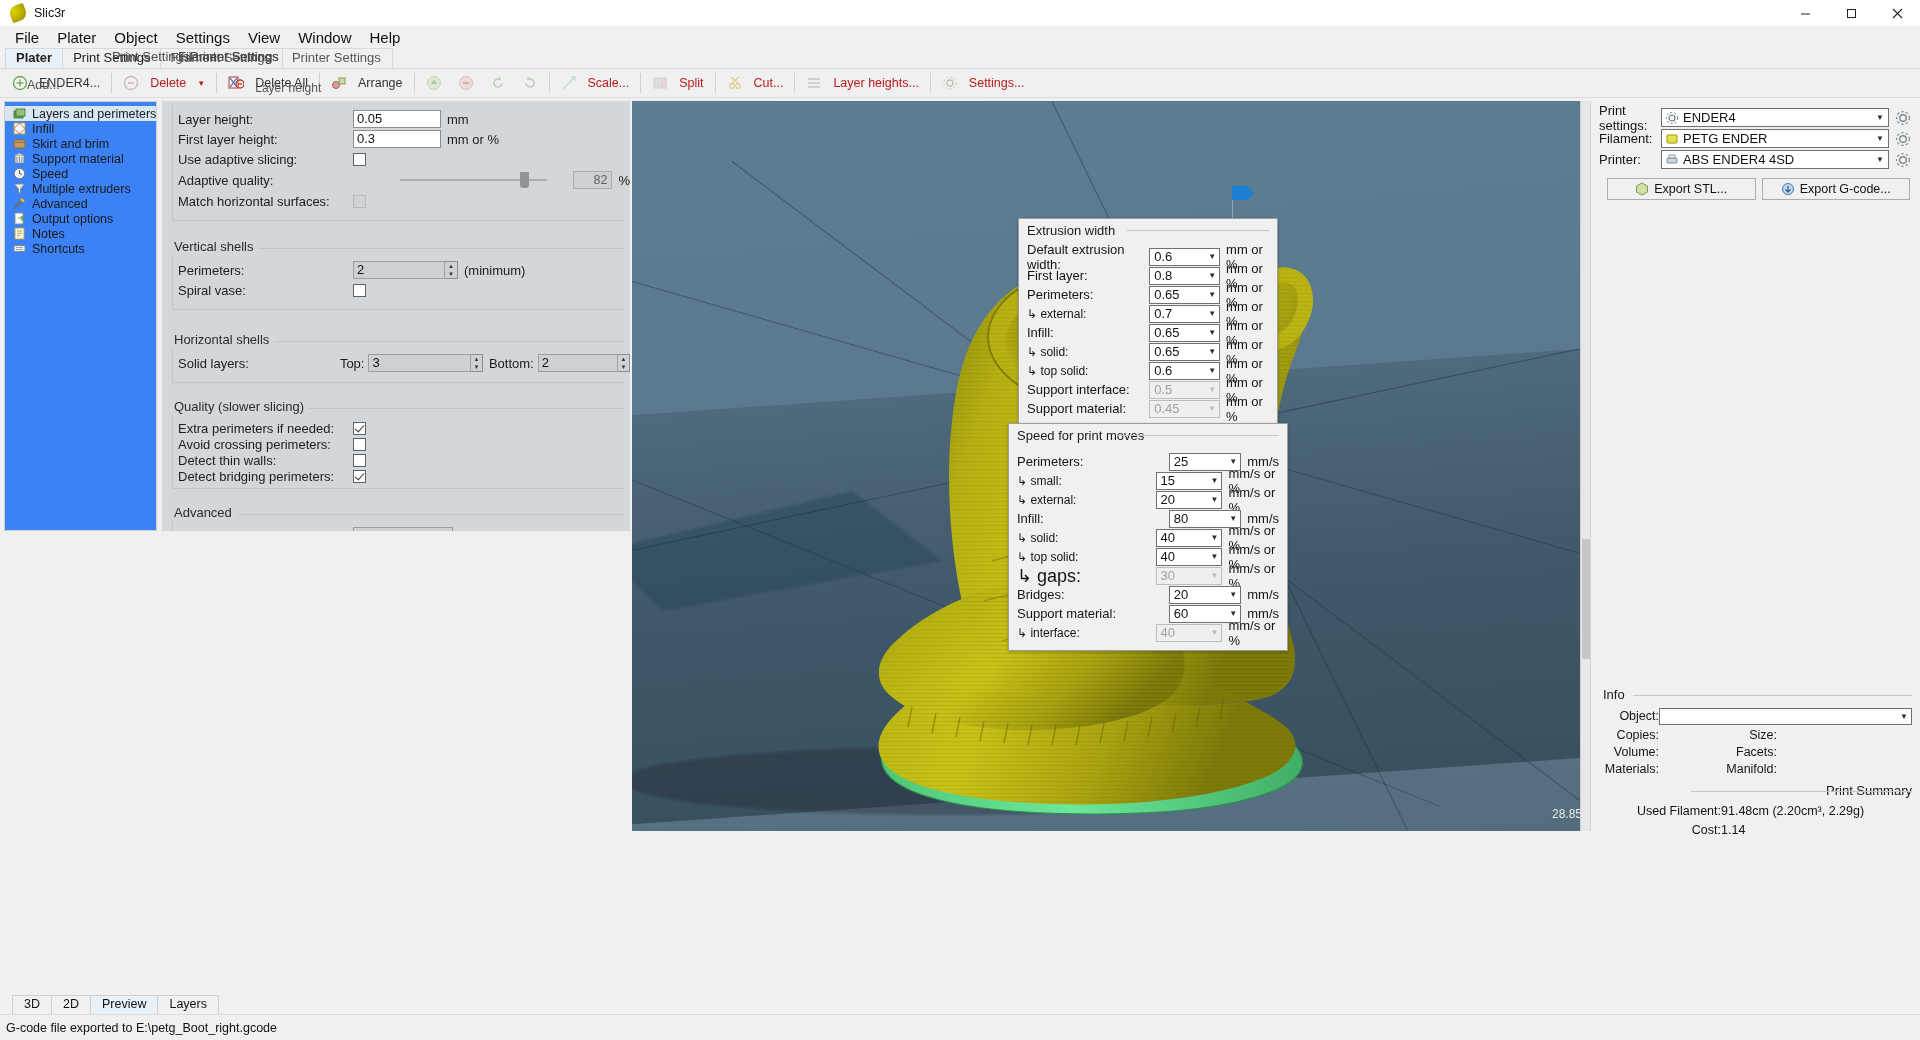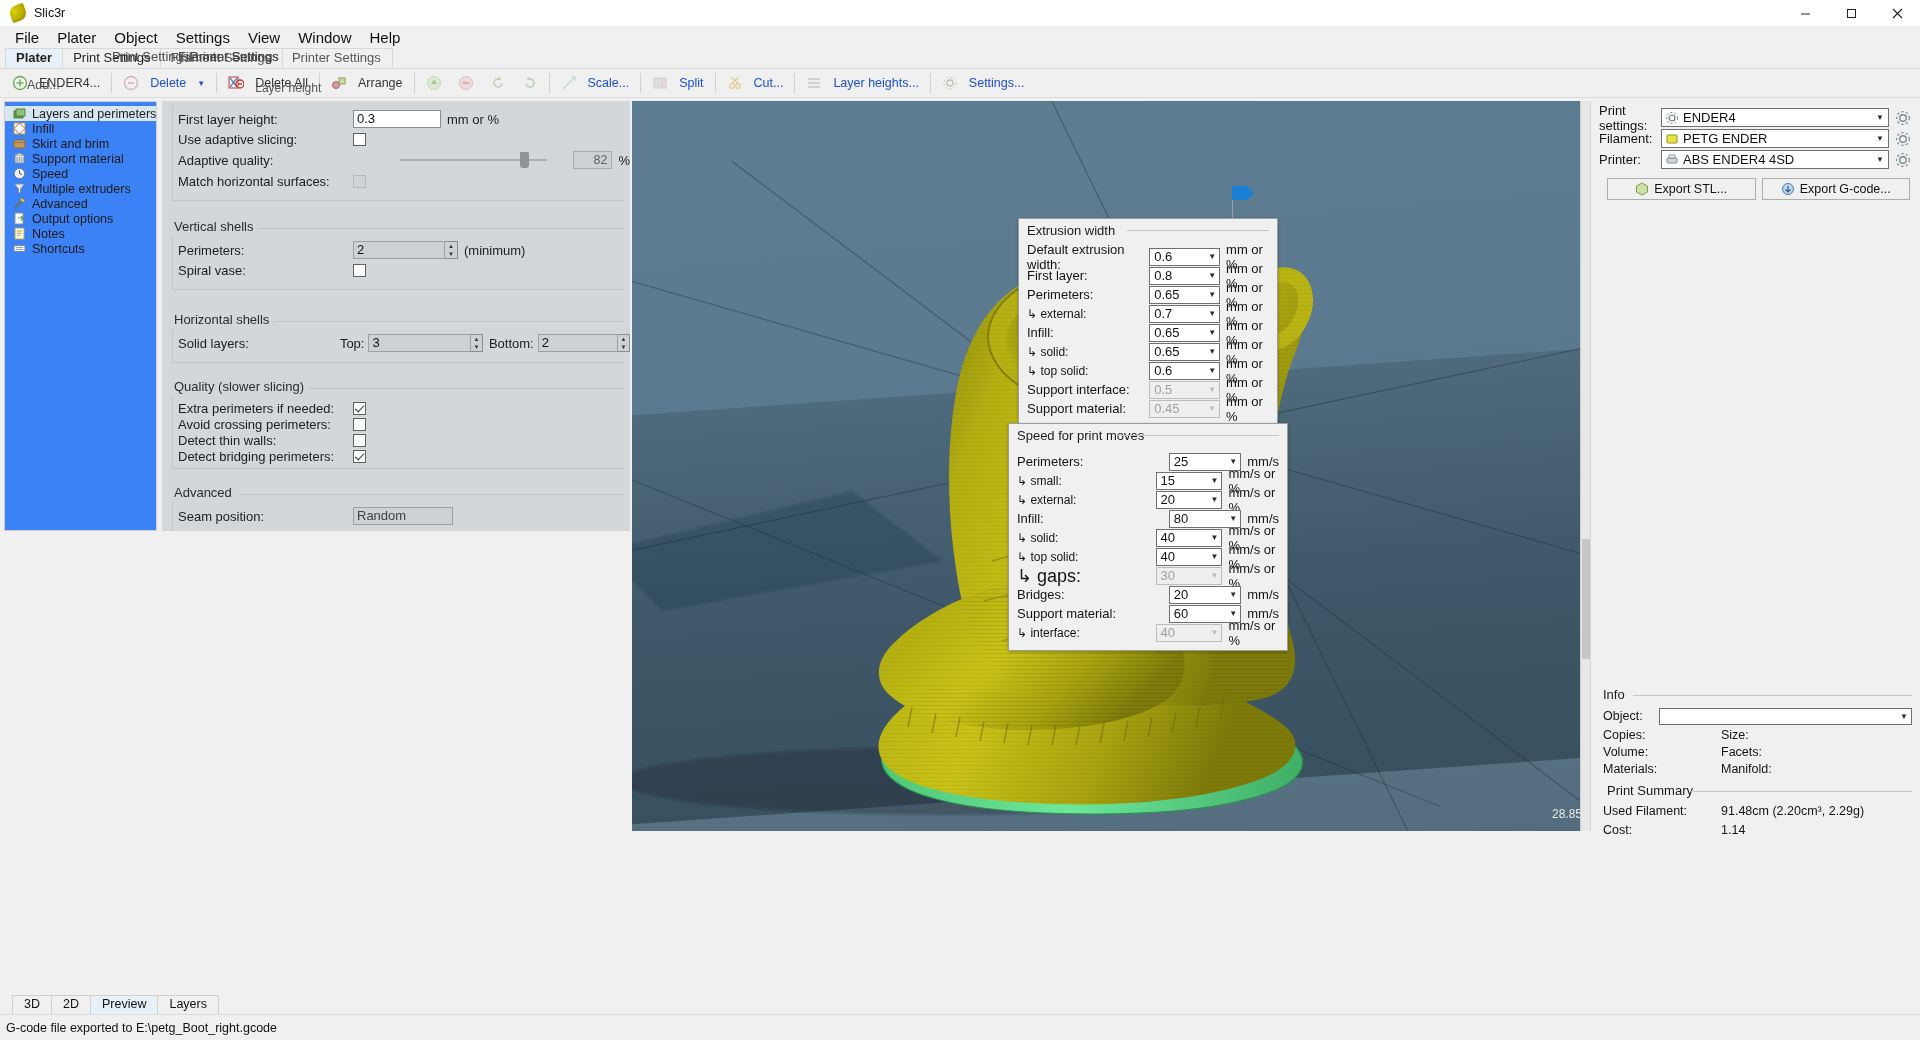--- a/index.html
+++ b/index.html
@@ -54,21 +54,21 @@
   
   .toolbar {
     height:29px; background:#f0f0f0; display:flex; align-items:center;
     padding-left:4px; position:relative; border-bottom:1px solid #dcdcdc;
   }
   .tbtn {
     display:flex; align-items:center; gap:11px; height:25px;
     padding:0 7px; font-size:12.5px; color:#555; border:1px solid transparent;
     white-space:nowrap;
   }
-  .tbtn.dim { color:#1d4ed8; }
+  .tbtn.dim { color:#b91c1c; }
   .tbtn .ic { width:16px; height:16px; display:inline-block; position:relative; }
   .tsep { width:1px; height:20px; background:#d0d0d0; margin:0 3px; }
   .toolbar-ghost { position:absolute; font-size:12.5px; color:#444; pointer-events:none; }
 
   
   .main { position:relative; height:735px; background:#f0f0f0; }
 
   
   .tree {
     position:absolute; left:4px; top:3px; width:153px; height:430px;
@@ -198,21 +198,21 @@
     flex:1; height:22px; background:#f0f0f0; border:1px solid #adadad;
     display:flex; align-items:center; justify-content:center; gap:5px;
     font-size:12.5px; color:#111;
   }
   .r-btn .bi { width:14px; height:14px; }
   .info-box {
     position:absolute; left:8px; right:8px; bottom:4px; height:140px;
   }
   .info-title { font-size:13px; color:#1a1a1a; position:relative; padding-left:4px; }
   .info-title::after { content:""; position:absolute; left:34px; right:0; top:8px; height:1px; background:#c6c6c6; }
-  .info-body { padding:4px 0 0 4px; }
+  .info-body { padding:4px 0 0 4px;text-align:right; }
   .irow { display:flex; align-items:center; height:17px; font-size:12.5px; color:#141414; }
   .ikey { width:56px; }
   .ikey.w2 { width:118px; }
   .iobj {
     flex:1; height:17px; background:#fff; border:1px solid #707070;
     display:flex; align-items:center; justify-content:flex-end; padding-right:3px;
   }
   .iobj .cv { font-size:8px; color:#2a2a2a; }
   .psum-title { font-size:13px; color:#1a1a1a; position:relative; padding-left:4px; margin-top:6px; }
   .psum-title::after { content:""; position:absolute; left:88px; right:0; top:8px; height:1px; background:#c6c6c6; }
@@ -521,20 +521,25 @@
           </svg>
       </span>
       <span>Shortcuts</span>
     </div>
   </div>
 
   <div class="settings">
 
     <div class="sgroup" style="padding-top:4px">
       <div class="sgroup-body" style="border-left:1px solid #c2c6c9; margin-left:10px;">
+        <div class="srow">
+          <div class="slabel">Layer height:</div>
+          <div class="sinput" style="width:88px">0.05</div>
+          <div class="sunit">mm</div>
+        </div>
         <div class="srow">
           <div class="slabel">First layer height:</div>
           <div class="sinput" style="width:88px">0.3</div>
           <div class="sunit">mm or %</div>
         </div>
         <div class="srow">
           <div class="slabel">Use adaptive slicing:</div>
           <div class="scheck"></div>
         </div>
         <div class="srow" style="height:22px">

